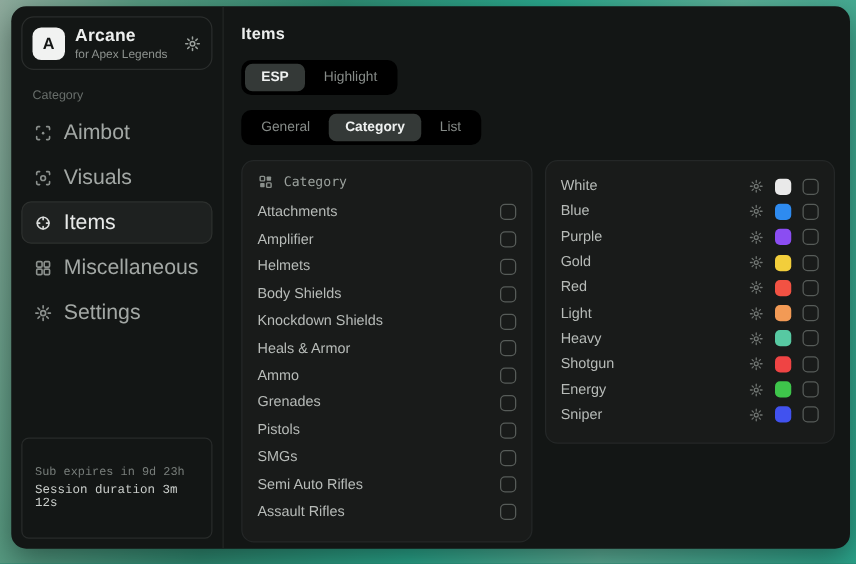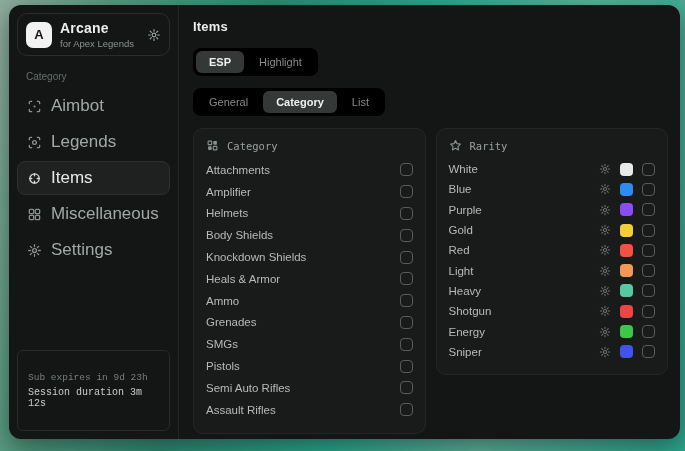--- a/index.html
+++ b/index.html
@@ -121,21 +121,21 @@
             </span>
             <span class="nav-label">Aimbot</span>
           </div>
           <div class="nav-item">
             <span class="nav-icon">
               <svg viewBox="0 0 16 16" fill="none" stroke="currentColor" stroke-width="1.4" stroke-linecap="round" stroke-linejoin="round">
                 <path d="M2.5 5V3.6a1.1 1.1 0 0 1 1.1-1.1H5M11 2.5h1.4a1.1 1.1 0 0 1 1.1 1.1V5M13.5 11v1.4a1.1 1.1 0 0 1-1.1 1.1H11M5 13.5H3.6a1.1 1.1 0 0 1-1.1-1.1V11"></path>
                 <circle cx="8" cy="8" r="2"></circle>
               </svg>
             </span>
-            <span class="nav-label">Legends</span>
+            <span class="nav-label">Visuals</span>
           </div>
           <div class="nav-item active">
             <span class="nav-icon">
               <svg viewBox="0 0 16 16" fill="none" stroke="currentColor" stroke-width="1.4" stroke-linecap="round" stroke-linejoin="round">
                 <circle cx="8" cy="8" r="5"></circle>
                 <path d="M8 3v2.1M8 10.9V13M3 8h2.1M10.9 8H13"></path>
               </svg>
             </span>
             <span class="nav-label">Items</span>
           </div>
@@ -224,47 +224,39 @@
               </div>
               <div class="cat-row">
                 <span>Ammo</span>
                 <span class="checkbox"></span>
               </div>
               <div class="cat-row">
                 <span>Grenades</span>
                 <span class="checkbox"></span>
               </div>
               <div class="cat-row">
+                <span>Pistols</span>
+                <span class="checkbox"></span>
+              </div>
+              <div class="cat-row">
                 <span>SMGs</span>
-                <span class="checkbox"></span>
-              </div>
-              <div class="cat-row">
-                <span>Pistols</span>
                 <span class="checkbox"></span>
               </div>
               <div class="cat-row">
                 <span>Semi Auto Rifles</span>
                 <span class="checkbox"></span>
               </div>
               <div class="cat-row">
                 <span>Assault Rifles</span>
                 <span class="checkbox"></span>
               </div>
             </div>
         </section>
 
         <section class="panel">
-          <div class="panel-header">
-            <span class="panel-icon icon">
-                <svg viewBox="0 0 16 16" fill="none" stroke="currentColor" stroke-width="1.4" stroke-linecap="round" stroke-linejoin="round">
-                  <path d="M8 2l1.85 3.75 4.15.6-3 2.93.7 4.12L8 11.45l-3.7 1.95.7-4.12-3-2.93 4.15-.6z"></path>
-                </svg>
-              </span>
-            <span>Rarity</span>
-          </div>
           <div id="rarity-rows">
               <div class="rar-row">
                 <span class="rar-label">White</span>
                 <span class="rar-gear">
                   <svg viewBox="0 0 16 16" fill="none" stroke="currentColor" stroke-width="1.4" stroke-linecap="round" stroke-linejoin="round">
                     <circle cx="8" cy="8" r="2.1"></circle>
                     <path d="M8 1.8v1.9M8 12.3v1.9M1.8 8h1.9M12.3 8h1.9M3.6 3.6l1.35 1.35M11.05 11.05l1.35 1.35M12.4 3.6l-1.35 1.35M4.95 11.05L3.6 12.4"></path>
                   </svg>
                 </span>
                 <span class="swatch" style="background: rgb(233, 233, 233);"></span>

